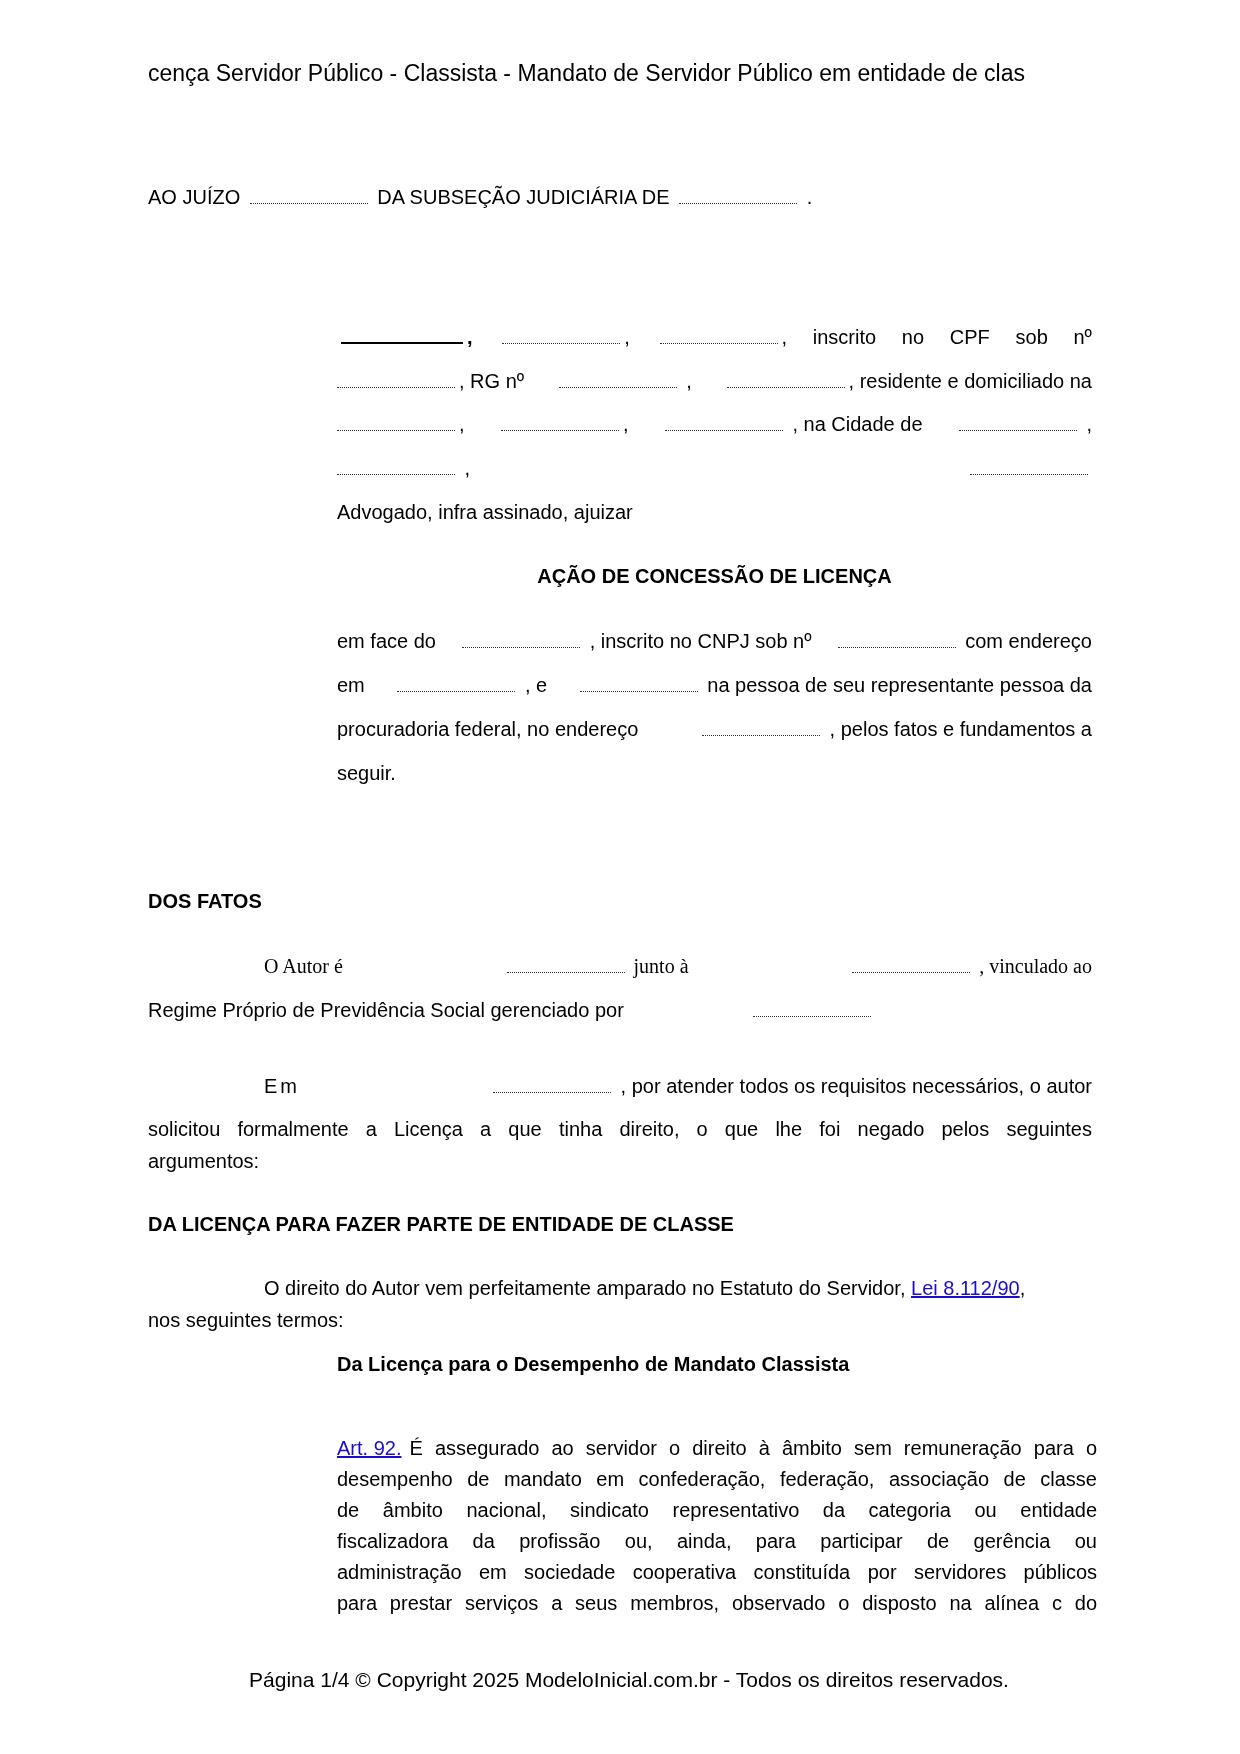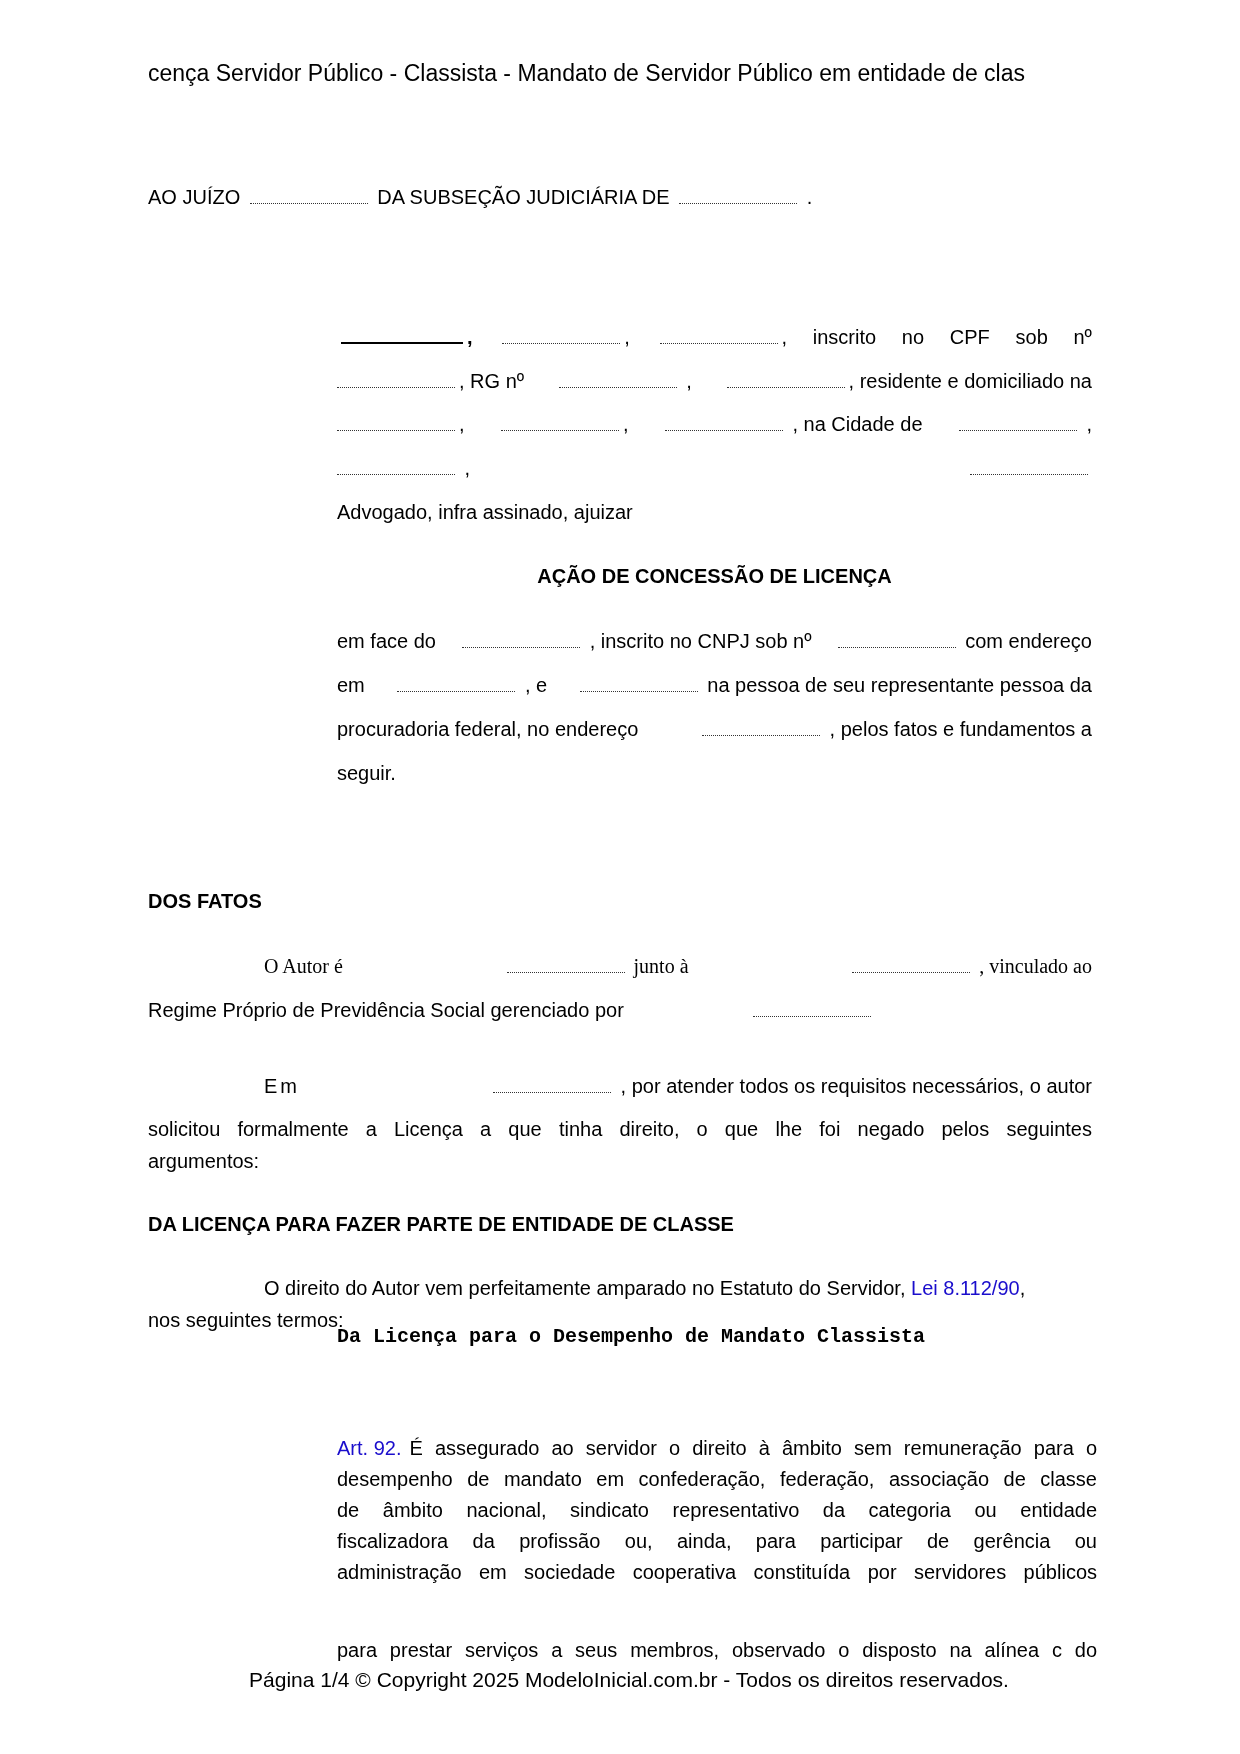--- a/index.html
+++ b/index.html
@@ -12,21 +12,21 @@
     font-size: 23px; white-space: nowrap; overflow: hidden; text-align: left;
     direction: rtl; text-overflow: clip;
   }
   .page-header span { direction: ltr; unicode-bidi: bidi-override; }
   .blank { display: inline-block; border-bottom: 1px dotted #333; width: 118px; height: 1px; vertical-align: baseline; margin: 0 4px; }
   .blank.bold { border-bottom: 2px solid #000; width: 122px; }
   .line { position: absolute; font-size: 20px; white-space: nowrap; }
   .justify-line { position: absolute; font-size: 20px; display: flex; justify-content: space-between; align-items: baseline; white-space: nowrap; }
   .bold { font-weight: bold; }
   .heading { position: absolute; font-size: 20px; font-weight: bold; white-space: nowrap; }
-  .link { color: #1a0dcc; cursor: pointer; }
+  .link { color: #1a0dcc; text-decoration: underline; cursor: pointer; }
   .footer { position: absolute; top: 1668px; left: 9px; width: 1240px; text-align: center; font-size: 21px; }
   .quote-line { position: absolute; left: 337px; width: 760px; font-size: 20px; display: flex; justify-content: space-between; white-space: nowrap; }
 </style>
 </head>
 <body>
 
 <div class="page-header"><span>cença Servidor Público - Classista - Mandato de Servidor Público em entidade de clas</span></div>
 
 <div class="line" style="top:186px; left:148px;">
   <span>AO JUÍZO</span>
@@ -101,25 +101,25 @@
 <div class="line" style="top:1150px; left:148px;">argumentos:</div>
 
 <div class="heading" style="top:1213px; left:148px;">DA LICENÇA PARA FAZER PARTE DE ENTIDADE DE CLASSE</div>
 
 <div class="line" style="top:1277px; left:264px;">
   <span>O direito do Autor vem perfeitamente amparado no Estatuto do Servidor,</span>
   <span class="link">Lei 8.112/90</span><span>,</span>
 </div>
 <div class="line" style="top:1309px; left:148px;">nos seguintes termos:</div>
 
-<div class="heading" style="top:1325px; left:337px;font-family:Liberation Mono, monospace;">Da Licença para o Desempenho de Mandato Classista</div>
+<div class="heading" style="top:1353px; left:337px;">Da Licença para o Desempenho de Mandato Classista</div>
 
 <div class="quote-line" style="top:1437px;">
   <span class="link">Art. 92.</span>
   <span style="margin-left:8px; flex:1; text-align:justify; text-align-last:justify;">É assegurado ao servidor o direito à âmbito sem remuneração para o</span>
 </div>
 <div class="quote-line" style="top:1468px; display:block; text-align:justify; text-align-last:justify;">desempenho de mandato em confederação, federação, associação de classe</div>
 <div class="quote-line" style="top:1499px; display:block; text-align:justify; text-align-last:justify;">de âmbito nacional, sindicato representativo da categoria ou entidade</div>
 <div class="quote-line" style="top:1530px; display:block; text-align:justify; text-align-last:justify;">fiscalizadora da profissão ou, ainda, para participar de gerência ou</div>
 <div class="quote-line" style="top:1561px; display:block; text-align:justify; text-align-last:justify;">administração em sociedade cooperativa constituída por servidores públicos</div>
-<div class="quote-line" style="top:1592px; display:block; text-align:justify; text-align-last:justify;margin-top:47px;">para prestar serviços a seus membros, observado o disposto na alínea c do</div>
+<div class="quote-line" style="top:1592px; display:block; text-align:justify; text-align-last:justify;">para prestar serviços a seus membros, observado o disposto na alínea c do</div>
 
 <div class="footer">Página 1/4 © Copyright 2025 ModeloInicial.com.br - Todos os direitos reservados.</div>
 
 </body></html>

